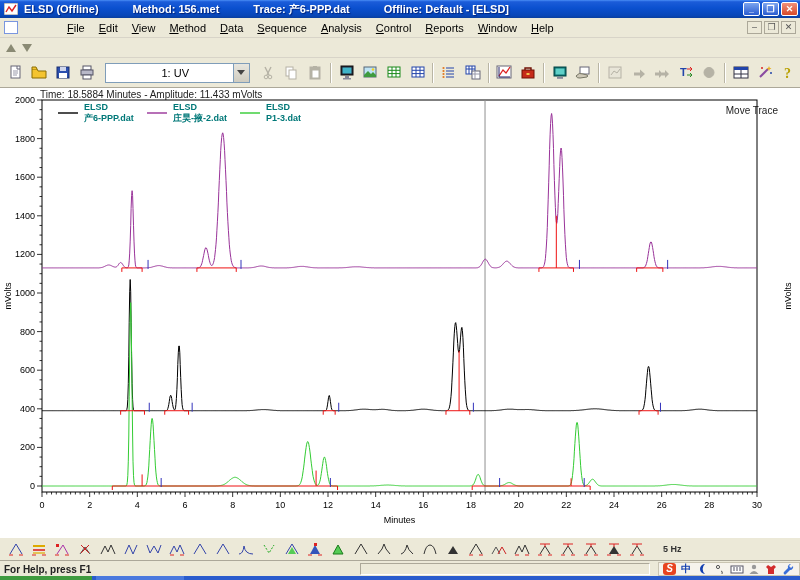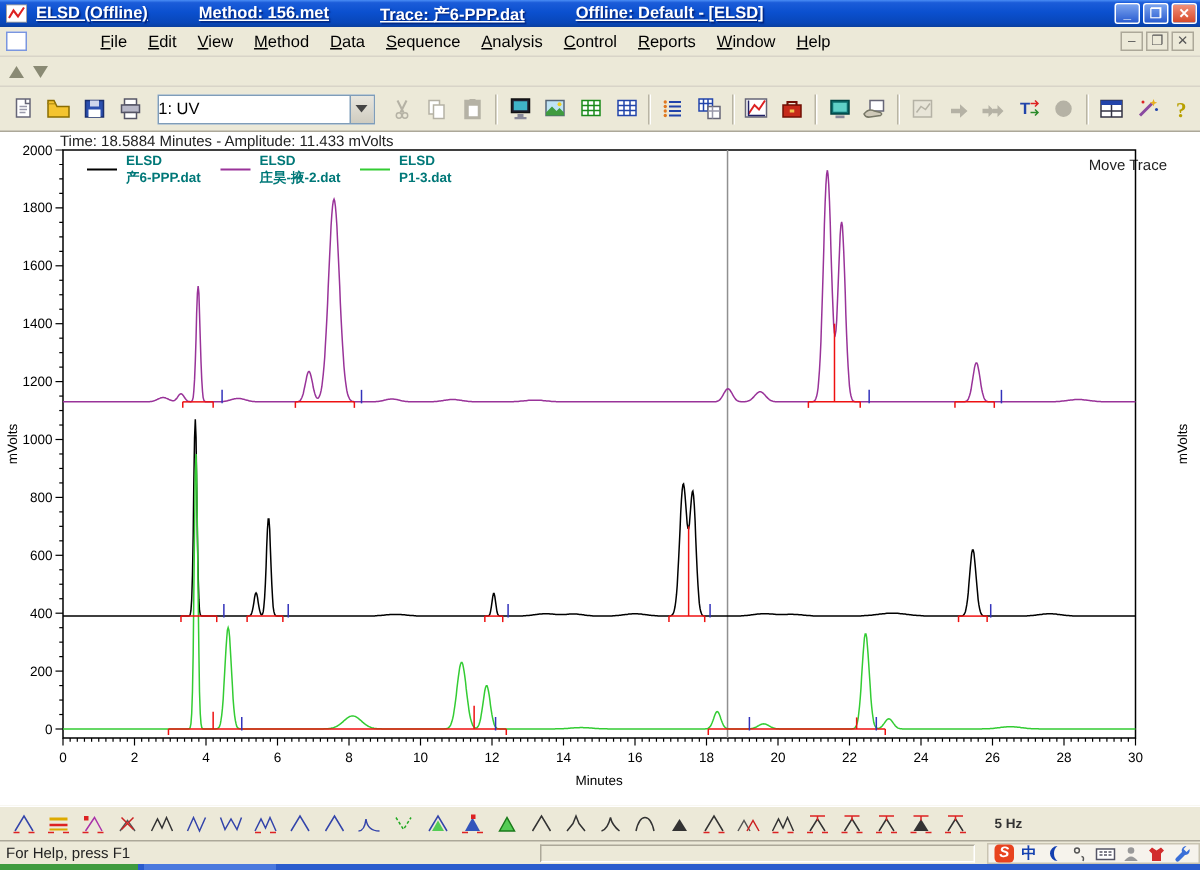--- a/index.html
+++ b/index.html
@@ -4,21 +4,21 @@
 <style>
   * { margin:0; padding:0; box-sizing:border-box; }
   html,body { width:800px; height:580px; overflow:hidden; }
   body { font-family:"Liberation Sans", sans-serif; background:#ece9d8; position:relative; }
   #win { position:absolute; inset:0; width:800px; height:580px; background:#ece9d8; }
 
   
   #titlebar { position:absolute; left:0; top:0; width:800px; height:18px;
     background:linear-gradient(180deg,#4a8df5 0%,#1b5cd9 10%,#0b50cf 45%,#0846b8 86%,#0a3f9e 100%);
     display:flex; align-items:center; color:#fff; font-weight:bold; font-size:11px; padding:0 2px; }
-  #titlebar .tseg { margin-right:34px; white-space:nowrap; text-shadow:1px 1px 1px #00227a;text-decoration:underline; }
+  #titlebar .tseg { margin-right:34px; white-space:nowrap; text-shadow:1px 1px 1px #00227a; }
   #titlebar .appicon { width:14px; height:12px; margin:0 6px 0 2px; flex:0 0 auto; }
   .winbtns { margin-left:auto; display:flex; gap:2px; }
   .winbtn { width:17px; height:14px; border-radius:2px; border:1px solid #fff;
     background:linear-gradient(180deg,#7ba4ef,#2a5cd0); color:#fff; font-size:9px; line-height:12px;
     text-align:center; font-weight:bold; }
   .winbtn.close { background:linear-gradient(180deg,#f1917a,#d6492a); }
 
   
   #menubar { position:absolute; left:0; top:18px; width:800px; height:20px; background:#ece9d8;
     display:flex; align-items:center; font-size:11px; border-bottom:1px solid #d8d4c8;gap:38px; }
@@ -36,41 +36,41 @@
   .arr.up { border-bottom:8px solid #8a8a74; }
   .arr.dn { border-top:8px solid #8a8a74; }
 
   
   #toolbar { position:absolute; left:0; top:58px; width:800px; height:30px; background:#ece9d8;
     display:flex; align-items:center; padding-left:4px; border-bottom:1px solid #aca899; }
   .tbtn { width:24px; height:24px; display:flex; align-items:center; justify-content:center; border:1px solid transparent; }
   .tsep { width:2px; height:20px; border-left:1px solid #b9b5a4; border-right:1px solid #fff; margin:0 3px; }
   #combo { width:148px; height:20px; background:#fff; border:1px solid #7f9db9; display:flex;
     align-items:center; font-size:11px; margin:0 6px; position:relative; }
-  #combo .cval { padding-left:0; flex:1; }
+  #combo .cval { padding-left:12px; flex:1;margin-left:44px; }
   #combo .cbtn { width:16px; height:18px; background:linear-gradient(180deg,#e8e6de,#cfccc0);
     border-left:1px solid #7f9db9; display:flex; align-items:center; justify-content:center; }
   #combo .cbtn .arr.dn { border-left-width:4px; border-right-width:4px; border-top:5px solid #444; }
 
   
   #chartarea { position:absolute; left:0; top:88px; width:800px; height:449px; background:#fff; }
   #chart-status { position:absolute; left:40px; top:1px; font-size:10px; color:#222; }
   #chart-mode { position:absolute; right:22px; top:1px; font-size:10px; color:#222;margin-top:16px; }
   #plot-svg { position:absolute; left:0; top:0; }
 
   
   #iconrow { position:absolute; left:0; top:537px; width:800px; height:24px; background:#ece9d8;
     border-top:1px solid #fff; border-bottom:1px solid #aca899; display:flex; align-items:center; padding-left:4px; }
   .pbtn { width:23px; height:21px; display:flex; align-items:center; justify-content:center; }
   #samplerate { font-size:9px; font-weight:bold; color:#333; margin-left:15px; }
 
   
   #statusbar { position:absolute; left:0; top:562px; width:800px; height:14px; background:#ece9d8;
     display:flex; align-items:center; font-size:10px; color:#222; }
-  #statusbar .help { padding-left:4px; flex:0 0 360px; }
+  #statusbar .help { padding-left:4px; flex:0 0 360px;font-weight:bold; }
   #statusbar .slot { width:290px; height:12px; border:1px solid; border-color:#aca899 #fff #fff #aca899; }
   #tray { margin-left:auto; display:flex; align-items:center; gap:3px; background:#f6f3ec;
     border:1px solid #c9c4b2; height:14px; padding:0 4px; }
   .trayicon { width:14px; height:12px; display:flex; align-items:center; justify-content:center;
     font-size:10px; font-weight:bold; }
   .sogou-s { width:13px; height:12px; background:#e8431f; color:#fff; border-radius:3px; font-size:10px;
     font-weight:bold; line-height:12px; text-align:center; font-style:italic; }
   .zhong { color:#1440b0; }
 
   

